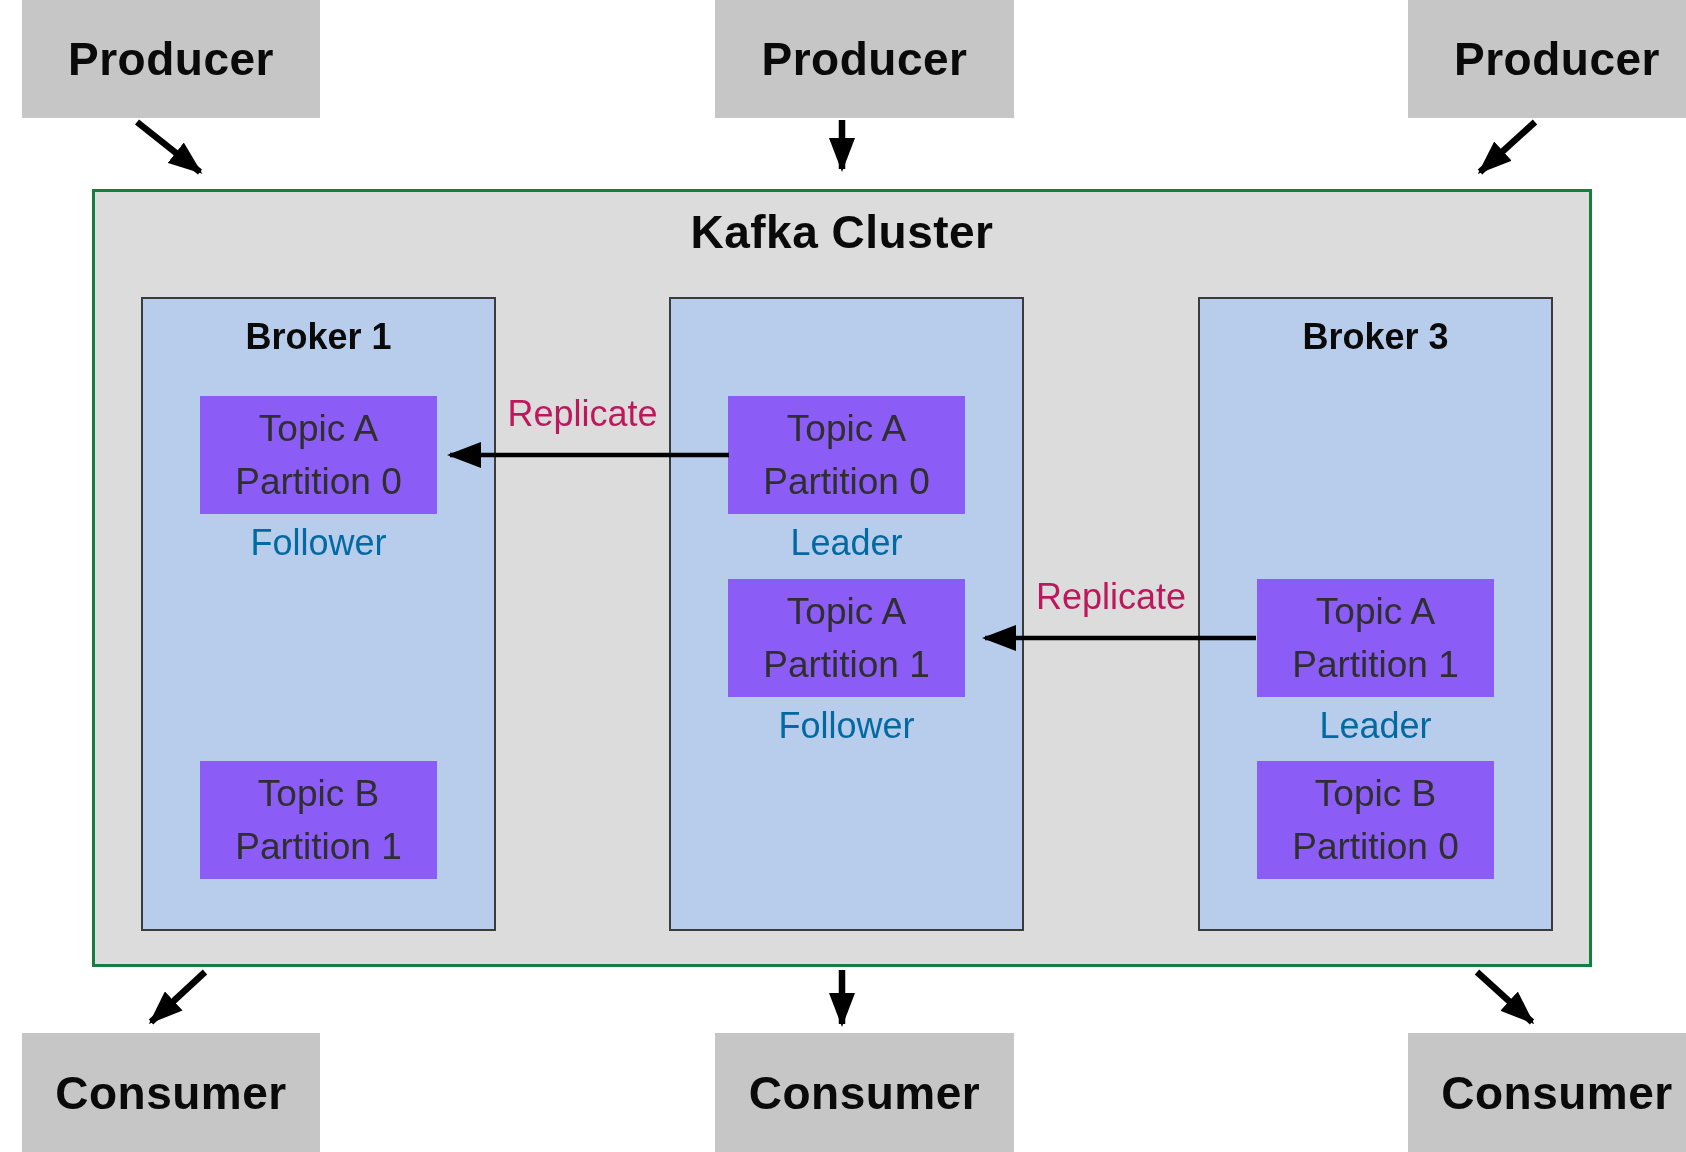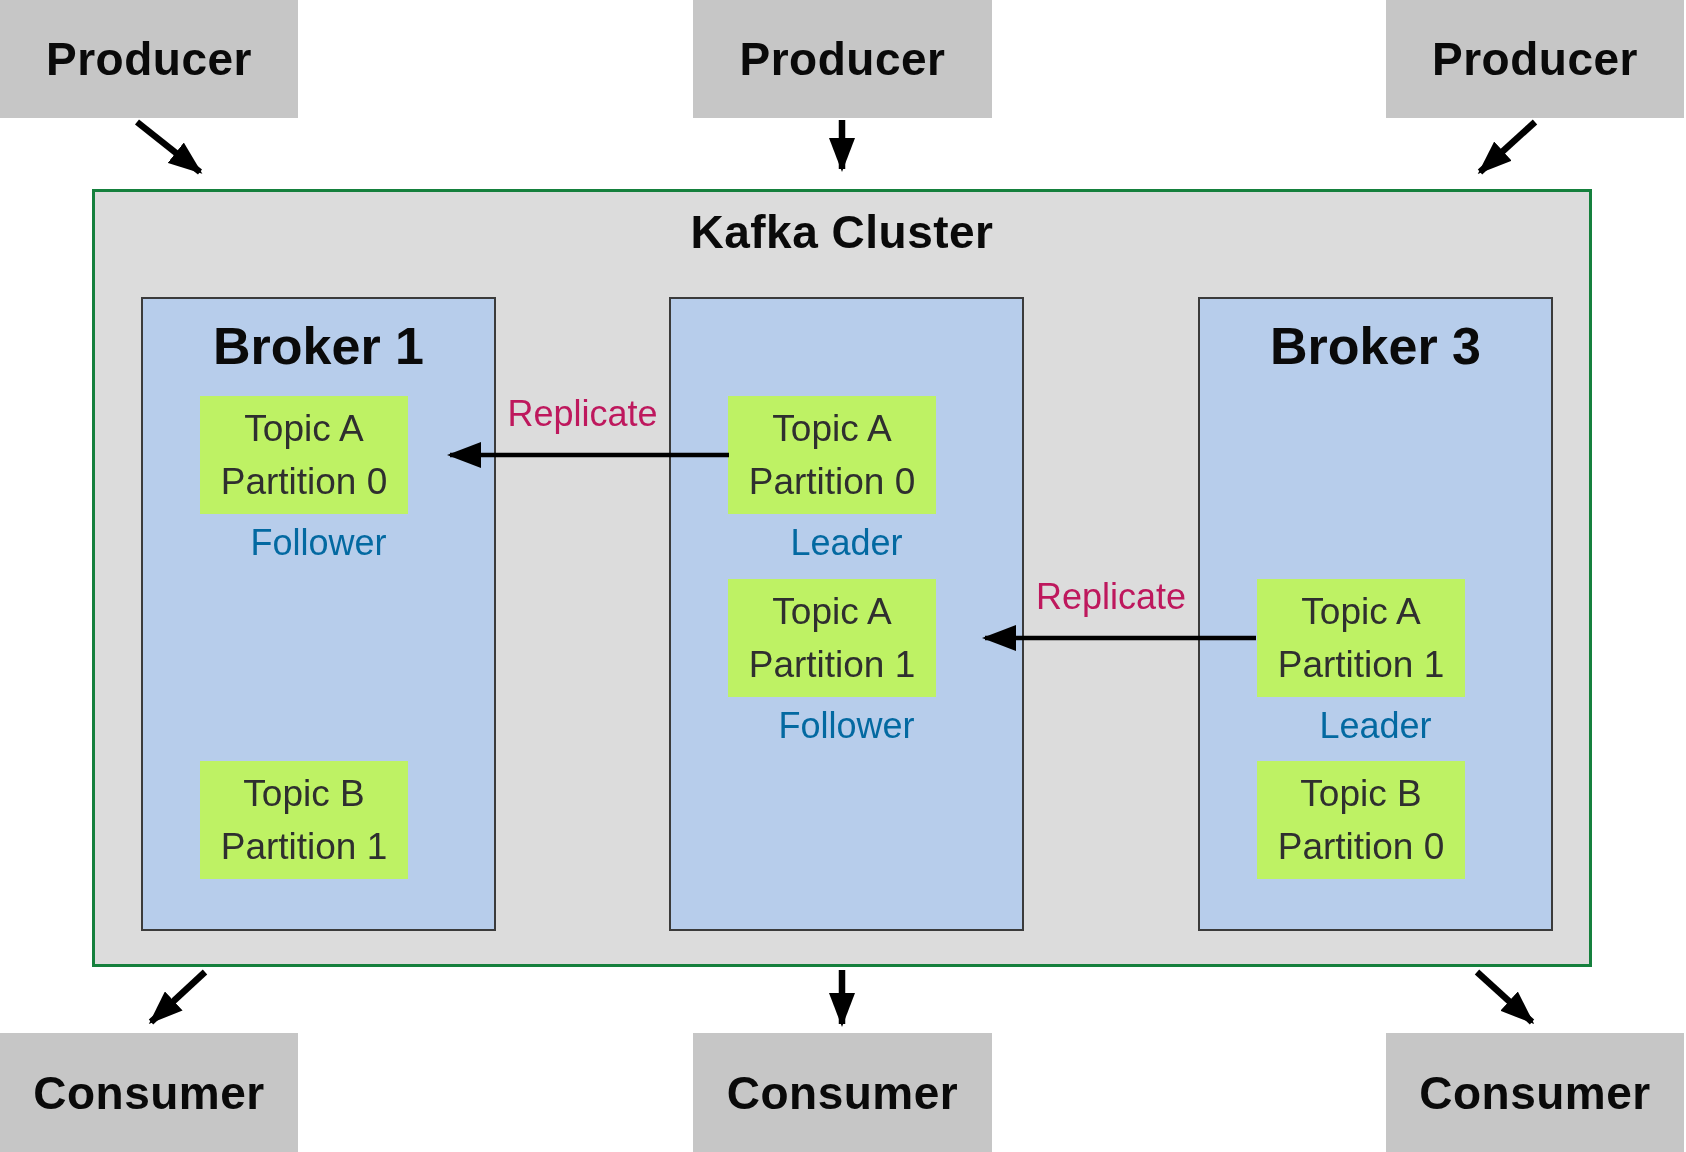--- a/index.html
+++ b/index.html
@@ -4,45 +4,45 @@
 <style>
   html,body{margin:0;padding:0;background:#ffffff;}
   .canvas{
     position:relative;width:1686px;height:1152px;background:#ffffff;overflow:hidden;
     font-family:"Liberation Sans","DejaVu Sans",sans-serif;
   }
   
   .endpoint{
     position:absolute;height:118px;background:#c6c6c6;
     display:flex;align-items:center;justify-content:center;
-    font-size:46px;font-weight:bold;color:#0a0a0a;letter-spacing:0.5px;
+    font-size:46px;font-weight:bold;color:#0a0a0a;letter-spacing:0.5px;margin-left:22px;
   }
   .consumer{height:119px;}
   
   .cluster{
     position:absolute;left:92px;top:189px;width:1500px;height:778px;
     background:#dcdcdc;border:3px solid #15803d;box-sizing:border-box;
   }
   .cluster-title{
     position:absolute;left:0;top:13px;width:100%;text-align:center;
     font-size:46px;font-weight:bold;color:#0a0a0a;letter-spacing:0.5px;
   }
   
   .broker{
     position:absolute;top:105px;width:355px;height:634px;
     background:#b7cdeb;border:2px solid #3b3b3b;box-sizing:border-box;
   }
   .broker-title{
     position:absolute;left:0;top:17px;width:100%;text-align:center;
-    font-size:52px;font-weight:bold;color:#0a0a0a;
+    font-size:36px;font-weight:bold;color:#0a0a0a;
   }
   
   .part{position:absolute;left:57px;width:237px;}
   .pbox{
-    width:208px;height:118px;background:#bef264;
+    width:237px;height:118px;background:#8b5cf6;
     display:flex;flex-direction:column;align-items:center;justify-content:center;
     font-size:37px;font-weight:300;color:#2f2f2f;line-height:53px;
   }
   .prole{
     margin-top:8px;text-align:center;font-size:36px;font-weight:300;color:#0369a1;
   }
   
   .rep-label{
     position:absolute;text-align:center;font-size:36px;font-weight:300;color:#be185d;
   }

